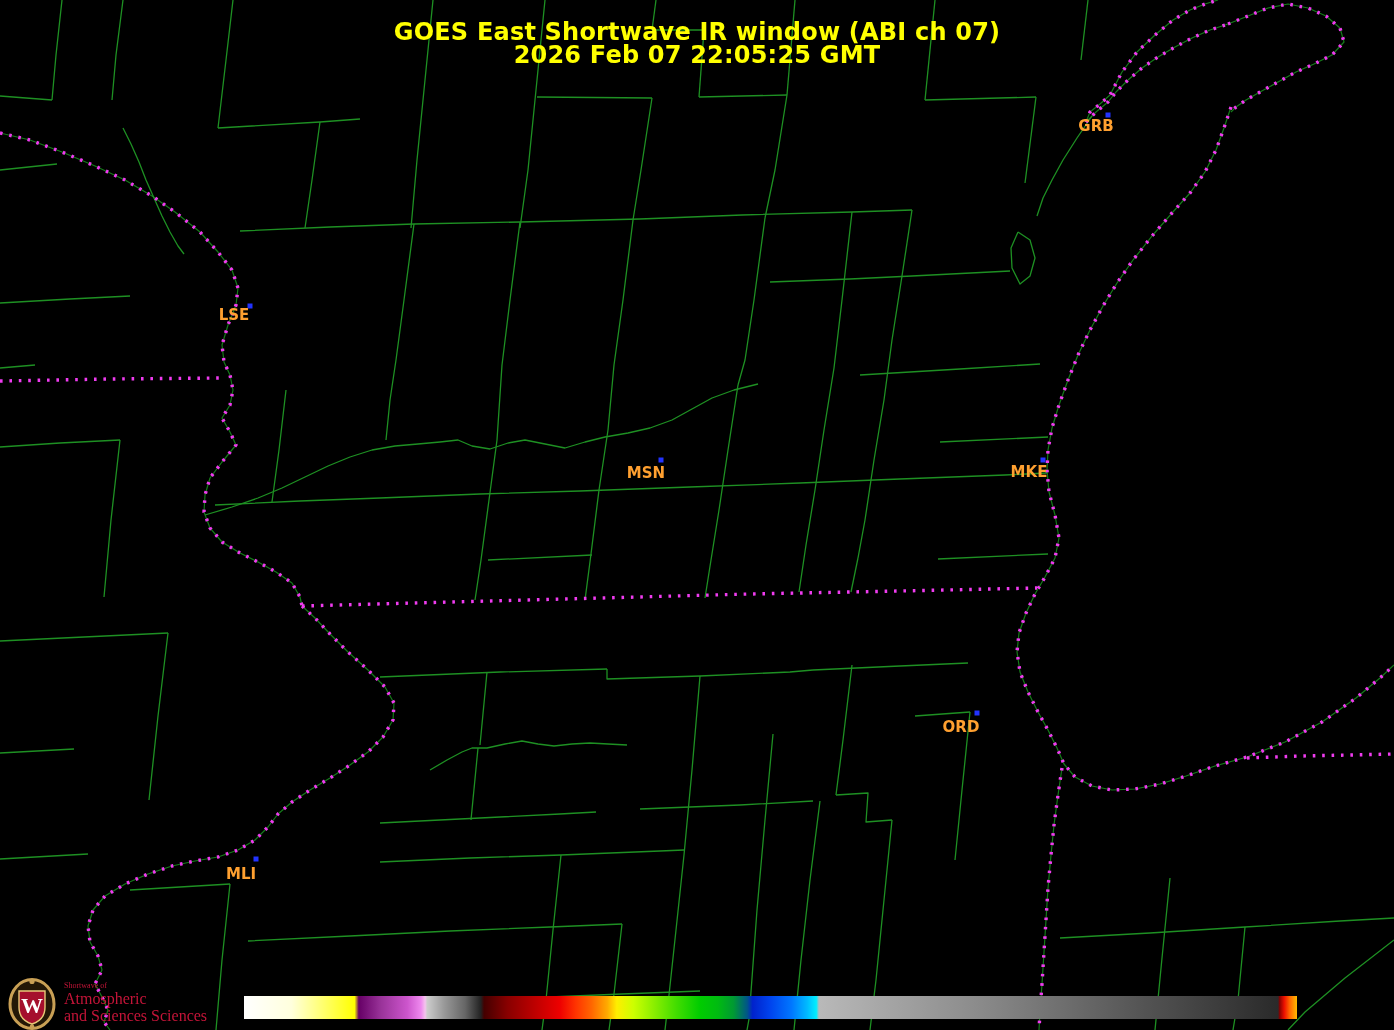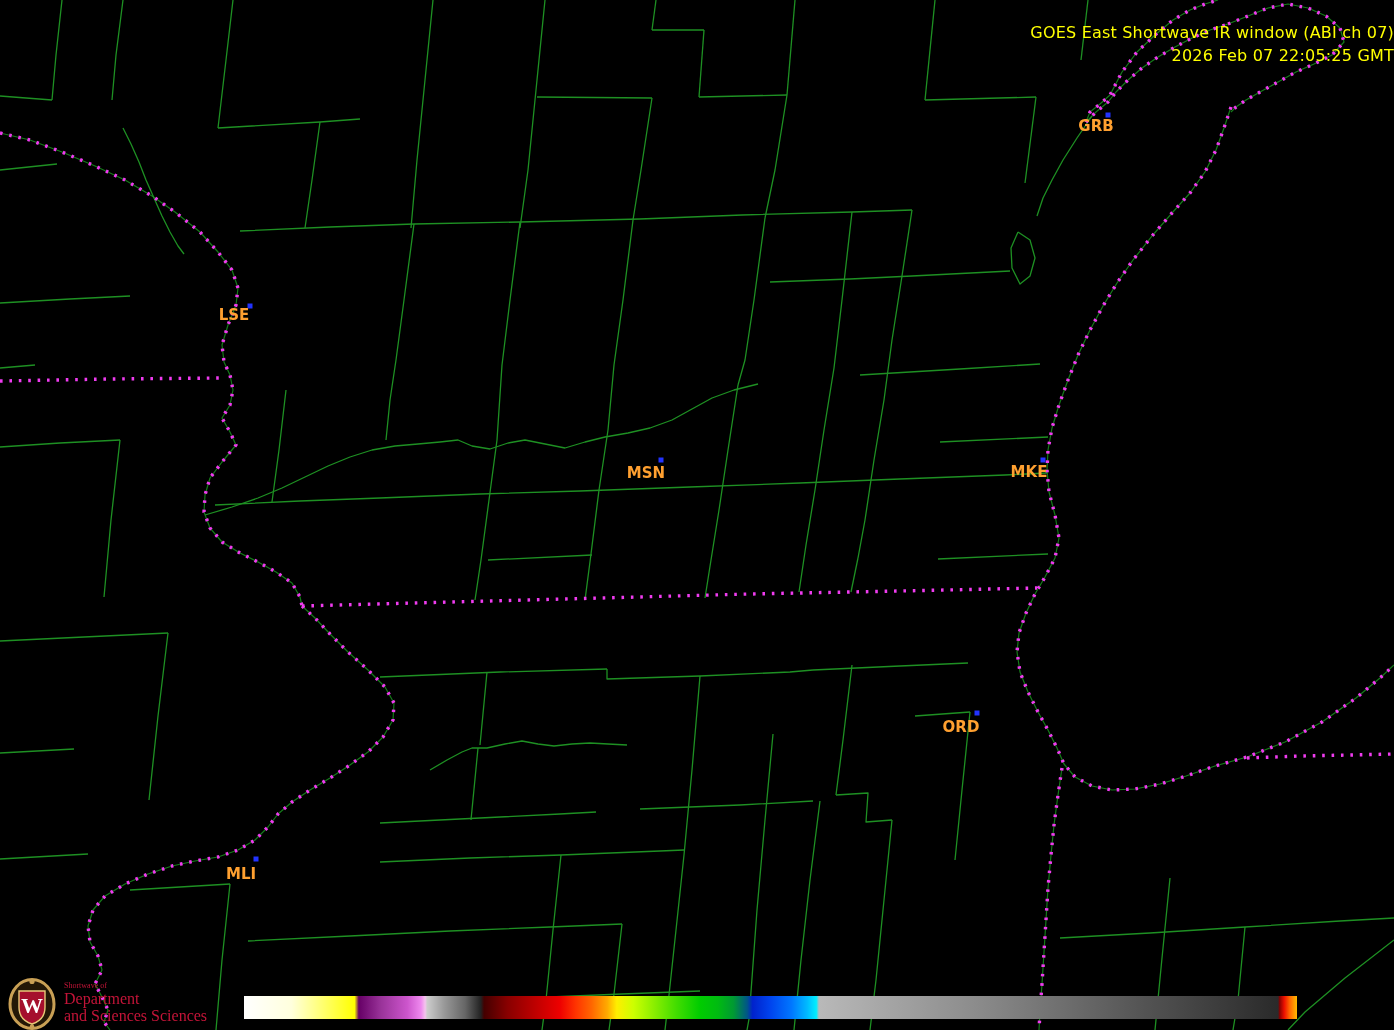--- a/index.html
+++ b/index.html
@@ -3,22 +3,22 @@
 <meta charset="utf-8">
 <style>
   html,body{margin:0;padding:0;background:#000;}
   #screen{position:relative;width:1394px;height:1030px;background:#000;overflow:hidden;
           font-family:"DejaVu Sans",sans-serif;}
   #map-svg{position:absolute;left:0;top:0;}
   .county{fill:none;stroke:#1e9023;stroke-width:1.3;stroke-linejoin:round;}
   .border-under{fill:none;stroke:#157a1a;stroke-width:1.2;stroke-linejoin:round;}
   .stateline{fill:none;stroke:#f03cf0;stroke-width:3.4;stroke-dasharray:2.6 6.8;stroke-linejoin:round;}
   .city-label{font-family:"DejaVu Sans",sans-serif;font-size:15px;font-weight:bold;}
-  #title-block{position:absolute;left:0;top:21px;width:100%;text-align:right;
-               font-weight:normal;font-size:16px;line-height:23px;letter-spacing:0.2px;}
+  #title-block{position:absolute;left:0;top:21px;width:100%;text-align:center;
+               font-weight:bold;font-size:24px;line-height:23px;letter-spacing:0.2px;}
   #colorbar{position:absolute;}
   #logo{position:absolute;left:8px;top:978px;display:flex;align-items:flex-start;}
   #logo-text{margin-left:8px;font-family:"Liberation Serif",serif;}
   #logo-dept{font-size:8px;line-height:9px;padding-top:3px;}
   .logo-line{font-size:16px;line-height:17px;}
 </style>
 </head>
 <body>
 
 <div id="screen">
@@ -158,18 +158,18 @@
   <div id="logo">
     <svg width="48" height="52" viewBox="0 0 48 52">
       <ellipse cx="24" cy="26" rx="22" ry="24.5" fill="#241806" stroke="#c9a055" stroke-width="3"></ellipse>
       <circle cx="24" cy="3.5" r="2.6" fill="#c9a055"></circle>
       <circle cx="24" cy="48.5" r="2.2" fill="#c9a055"></circle>
       <path d="M11,13 h26 v16 q0,13 -13,17 q-13,-4 -13,-17 z" fill="#a50f2d" stroke="#e8c878" stroke-width="1.4"></path>
       <text x="24" y="35" text-anchor="middle" font-family="Liberation Serif, serif" font-weight="bold" font-size="22" fill="#ffffff">W</text>
     </svg>
     <div id="logo-text" style="color: rgb(196, 20, 56);">
       <div id="logo-dept">Shortwave of</div>
-      <div class="logo-line">Department</div>
+      <div class="logo-line">Atmospheric</div>
       <div class="logo-line">and Sciences Sciences</div>
     </div>
   </div>
 
 </div>
 
 </body></html>

